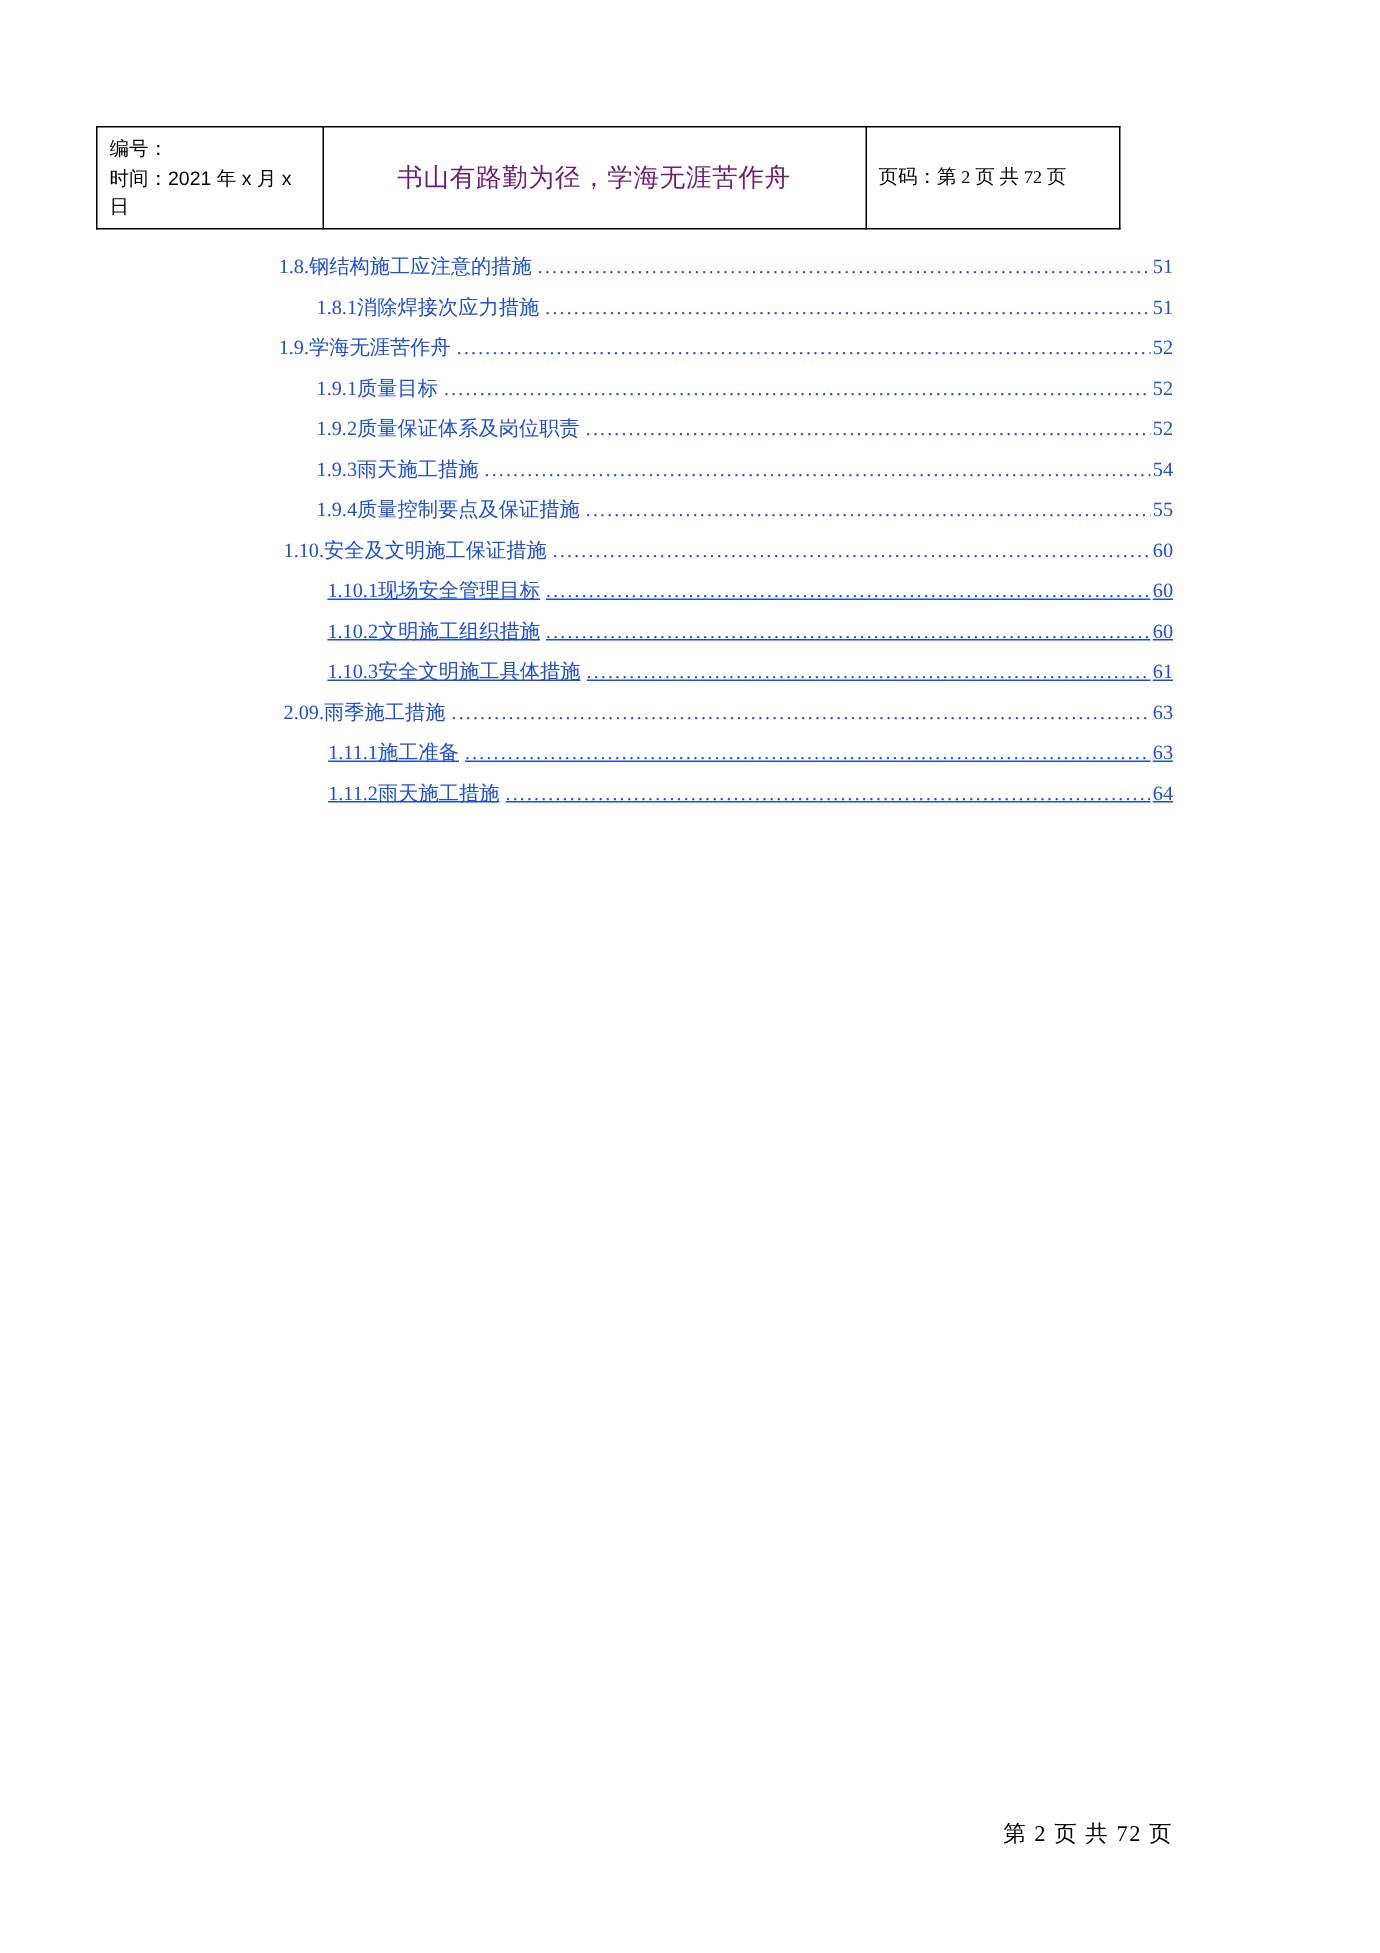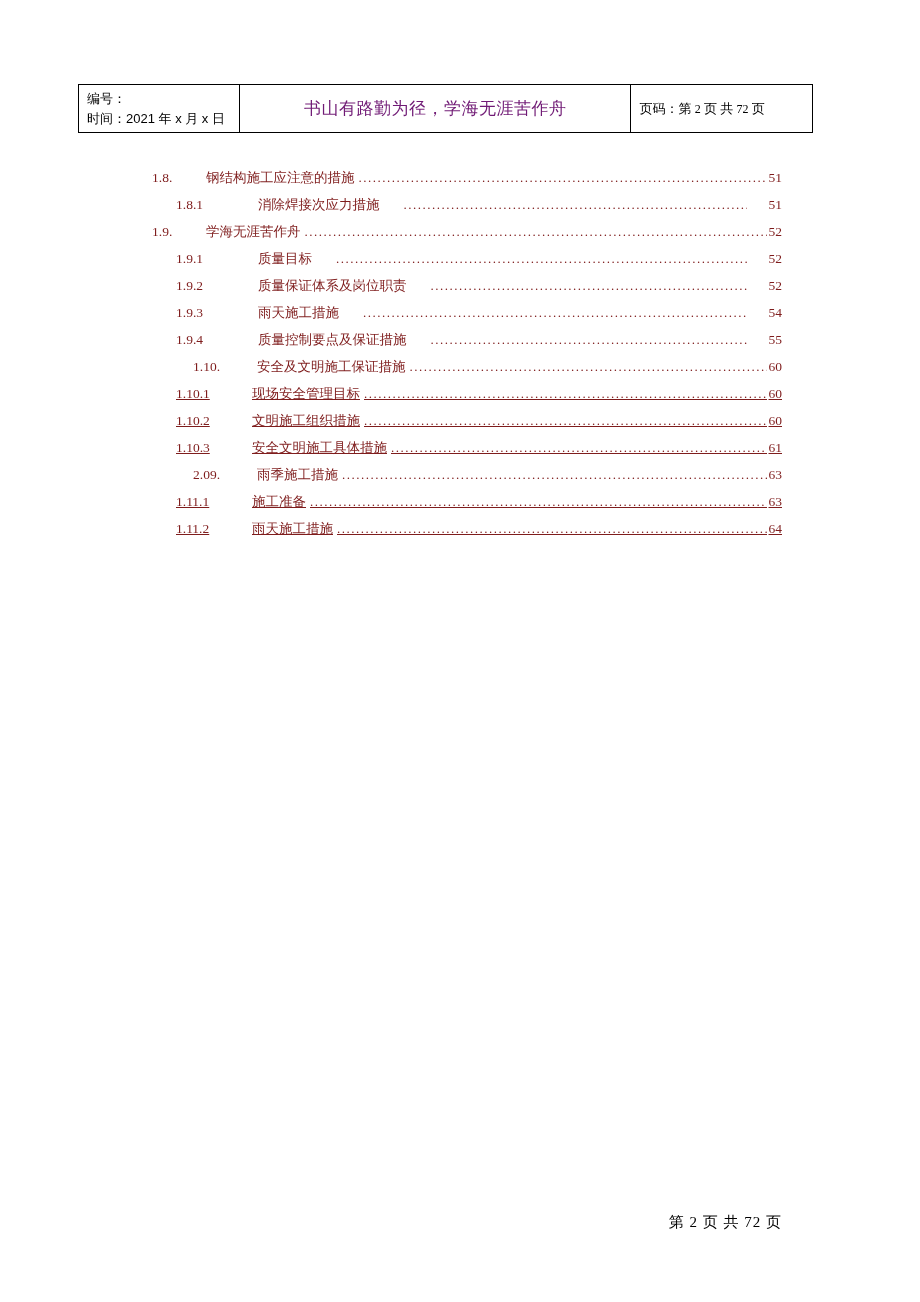--- a/index.html
+++ b/index.html
@@ -10,22 +10,22 @@
     body {
       width: 920px;
       height: 1302px;
       background: #ffffff;
       font-family: "SimSun", "Microsoft YaHei", serif;
       position: relative;
     }
     .header-table {
       position: absolute;
       top: 84px;
-      left: 78px;
-      width: 735px;
+      left: 64px;
+      width: 683px;
       border-collapse: collapse;
     }
     .header-table td {
       border: 1px solid #000;
       vertical-align: middle;
       padding: 4px 8px;
     }
     .cell-left {
       width: 167px;
       font-size: 13px;
@@ -50,22 +50,23 @@
     }
     .cell-right .small {
       font-size: 12px;
     }
     .toc {
       position: absolute;
       top: 164px;
       left: 152px;
       width: 630px;
       font-size: 13.5px;
-      color: #7f1d1d;
-      font-family: "SimSun", serif;
+      color: #1d4ed8;
+      font-family: "SimSun", serif;
+      text-align: right;
     }
     .toc-row {
       display: flex;
       align-items: baseline;
       white-space: nowrap;
       line-height: 2.0;
       width: 100%;
     }
     .toc-num {
       flex-shrink: 0;
@@ -83,28 +84,26 @@
     }
     .toc-page {
       flex-shrink: 0;
       padding-left: 2px;
     }
     .indent-1 .toc-num {
       width: 54px;
     }
     .indent-2 {
       padding-left: 24px;
-      gap: 20px;
     }
     .indent-2 .toc-num {
       width: 62px;
     }
     .indent-1b .toc-num {
       width: 64px;
-      margin-left: 41px;
     }
     .indent-2b {
       padding-left: 24px;
       text-decoration: underline;
     }
     .indent-2b .toc-num {
       width: 76px;
     }
     .footer {
       position: absolute;

